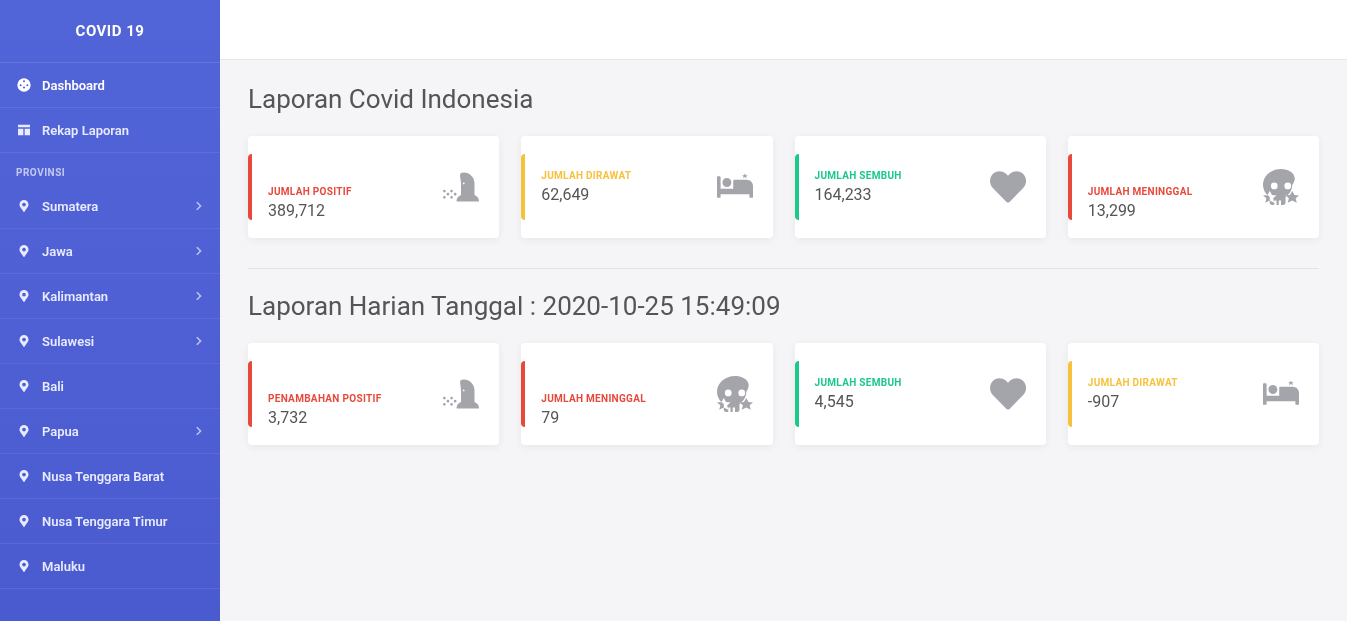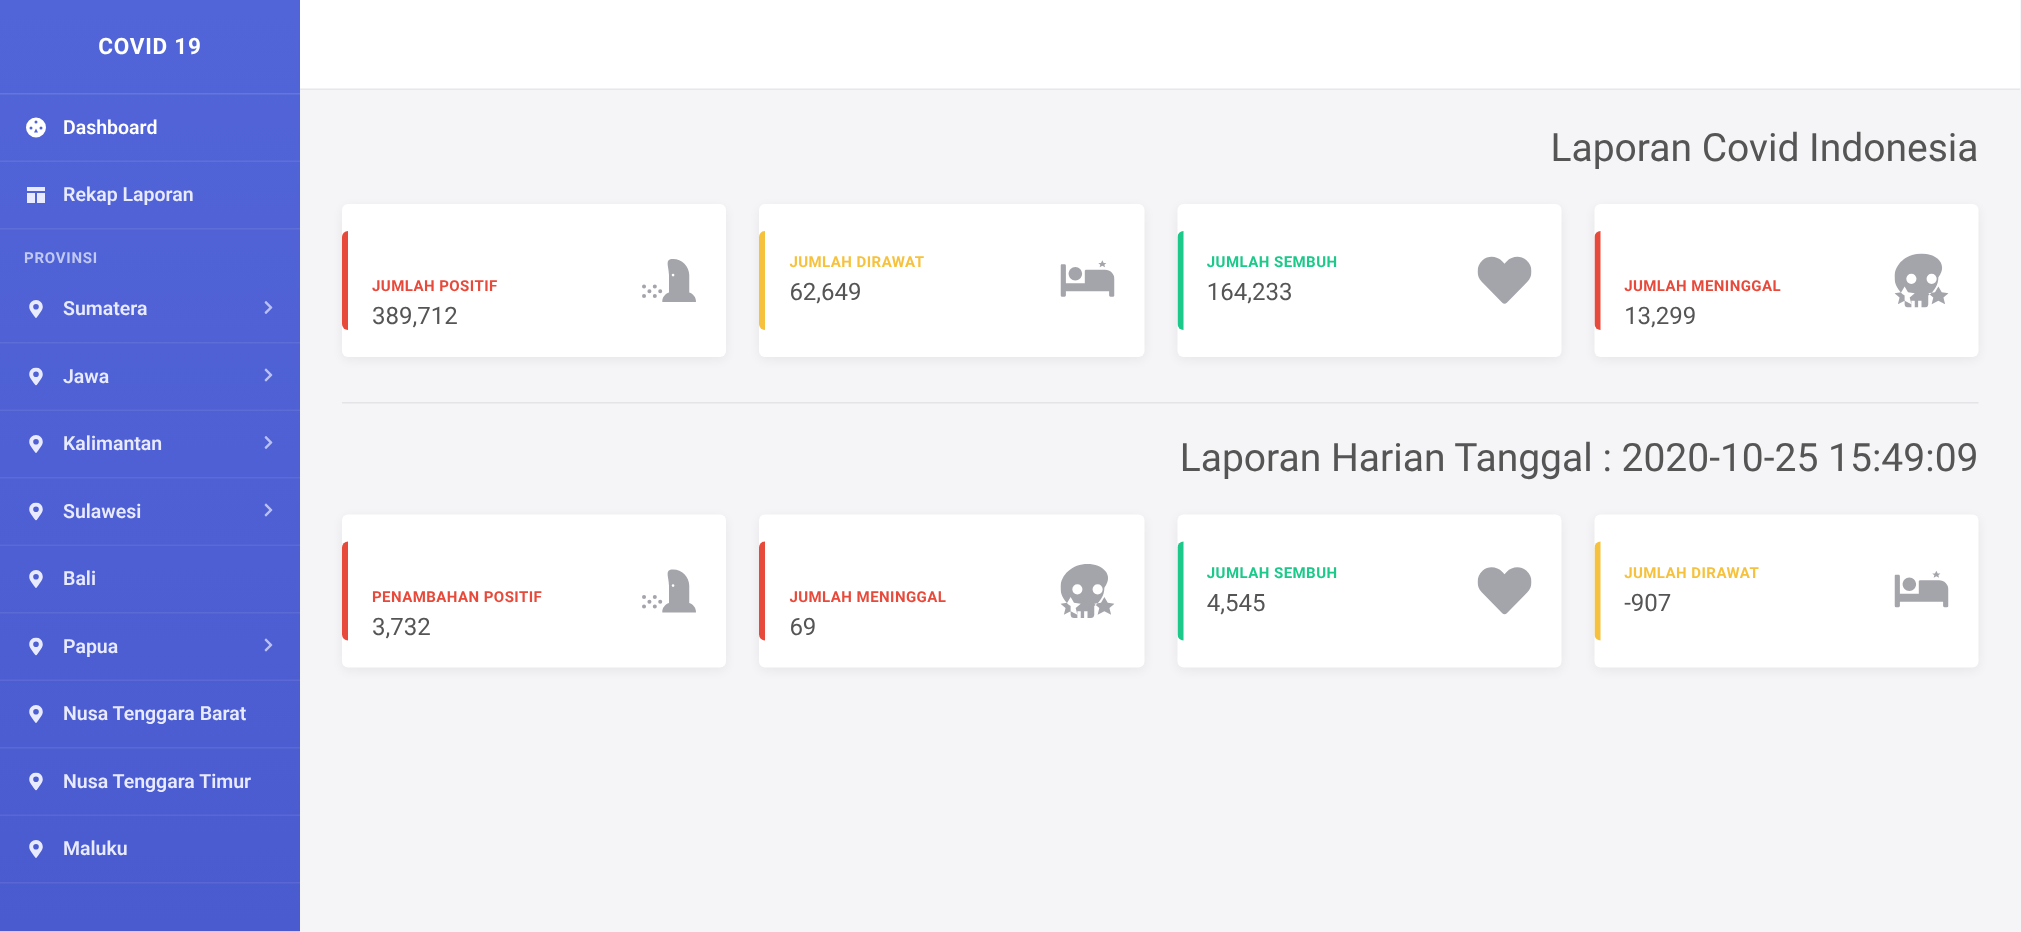--- a/index.html
+++ b/index.html
@@ -1,28 +1,28 @@
 <!DOCTYPE html>
 <html><head>
 <meta charset="utf-8">
 <style>
 * { margin: 0; padding: 0; box-sizing: border-box; }
 body { font-family: -apple-system, BlinkMacSystemFont, "Segoe UI", Roboto, "Helvetica Neue", Arial, sans-serif; background: #f5f5f7; }
 .layout { display: flex; min-height: 100vh; }
-.sidebar { width: 200px; background: linear-gradient(180deg, #5265d8 0%, #4a5bd0 100%); color: #fff; flex-shrink: 0; }
+.sidebar { width: 220px; background: linear-gradient(180deg, #5265d8 0%, #4a5bd0 100%); color: #fff; flex-shrink: 0; }
 .sidebar-title { text-align: center; padding: 22px 10px; font-weight: 700; font-size: 15px; letter-spacing: 0.5px; border-bottom: 1px solid rgba(255,255,255,0.12); }
 .nav-item { display: flex; align-items: center; padding: 14px 16px; font-size: 13px; font-weight: 600; color: #e8eaff; border-bottom: 1px solid rgba(255,255,255,0.08); cursor: pointer; }
 .nav-item.active { color: #fff; }
 .nav-item .nav-icon { width: 16px; height: 16px; margin-right: 10px; flex-shrink: 0; display: inline-flex; align-items: center; justify-content: center; }
 .nav-item .chevron { margin-left: auto; opacity: 0.7; }
 .nav-section-header { padding: 14px 16px 6px; font-size: 10px; font-weight: 700; color: rgba(255,255,255,0.65); letter-spacing: 0.5px; }
 .main { flex: 1; display: flex; flex-direction: column; }
 .topbar { height: 60px; background: #fff; border-bottom: 1px solid #e6e6ec; }
 .content { padding: 24px 28px; }
-.page-title { font-size: 26px; font-weight: 400; color: #555; margin-bottom: 22px; text-align: right; }
+.page-title { font-size: 26px; font-weight: 400; color: #555; margin-bottom: 22px; }
 .divider { height: 1px; background: #e3e3e8; margin: 30px 0 22px; }
 .cards { display: grid; grid-template-columns: repeat(4, 1fr); gap: 22px; }
 .card { background: #fff; border-radius: 4px; box-shadow: 0 2px 8px rgba(0,0,0,0.06); display: flex; align-items: center; padding: 18px 20px 18px 0; position: relative; overflow: hidden; }
 .card .stripe { width: 4px; align-self: stretch; flex-shrink: 0; margin-right: 16px; border-radius: 4px 0 0 4px; }
 .card .body { flex: 1; }
 .card .label { font-size: 10px; font-weight: 700; letter-spacing: 0.3px; margin-bottom: 4px; }
 .card .value { font-size: 16px; font-weight: 400; color: #555; }
 .card .card-icon { width: 36px; height: 36px; color: #5a5a68; opacity: 0.55; display: flex; align-items: center; justify-content: center; }
 .card .card-icon svg { width: 100%; height: 100%; }
 .stripe-red { background: #e74a3b; }
@@ -215,21 +215,21 @@
             <div class="card-icon">
               <svg viewBox="0 0 640 512" fill="currentColor">
                 <path d="M616 304a24 24 0 100 48 24 24 0 000-48zm-64 56a24 24 0 100 48 24 24 0 000-48zm64 56a24 24 0 100 48 24 24 0 000-48zm-192-56a24 24 0 100 48 24 24 0 000-48zm64-56a24 24 0 100 48 24 24 0 000-48zm0 112a24 24 0 100 48 24 24 0 000-48zM272 0C166 0 80 86 80 192v206.6C35 414 0 455 0 504a8 8 0 008 8h384a8 8 0 008-8c0-49-35-90-80-105.4V192C320 86 378 0 272 0zm16 192a16 16 0 11-32 0 16 16 0 0132 0z" transform="scale(-1,1) translate(-640,0)"></path>
               </svg>
             </div>
           </div>
           <div class="card">
             <div class="stripe stripe-red"></div>
             <div class="body">
               <div class="label label-red">JUMLAH MENINGGAL</div>
-              <div class="value">69</div>
+              <div class="value">79</div>
             </div>
             <div class="card-icon">
               <svg viewBox="0 0 512 512" fill="currentColor">
                 <path d="M256 0C115 0 0 100 0 224c0 71 38 133 96 174v82c0 18 14 32 32 32h32v-64h32v64h32v-64h32v64h32c18 0 32-14 32-32v-82c58-41 96-103 96-174C512 100 397 0 256 0zM160 288a48 48 0 110-96 48 48 0 010 96zm192 0a48 48 0 110-96 48 48 0 010 96zM96 448l-64 32 16-64-48-40 64-8 32-56 32 56 64 8-48 40 16 64-64-32zm320 0l-64 32 16-64-48-40 64-8 32-56 32 56 64 8-48 40 16 64-64-32z"></path>
               </svg>
             </div>
           </div>
           <div class="card">
             <div class="stripe stripe-green"></div>
             <div class="body">

